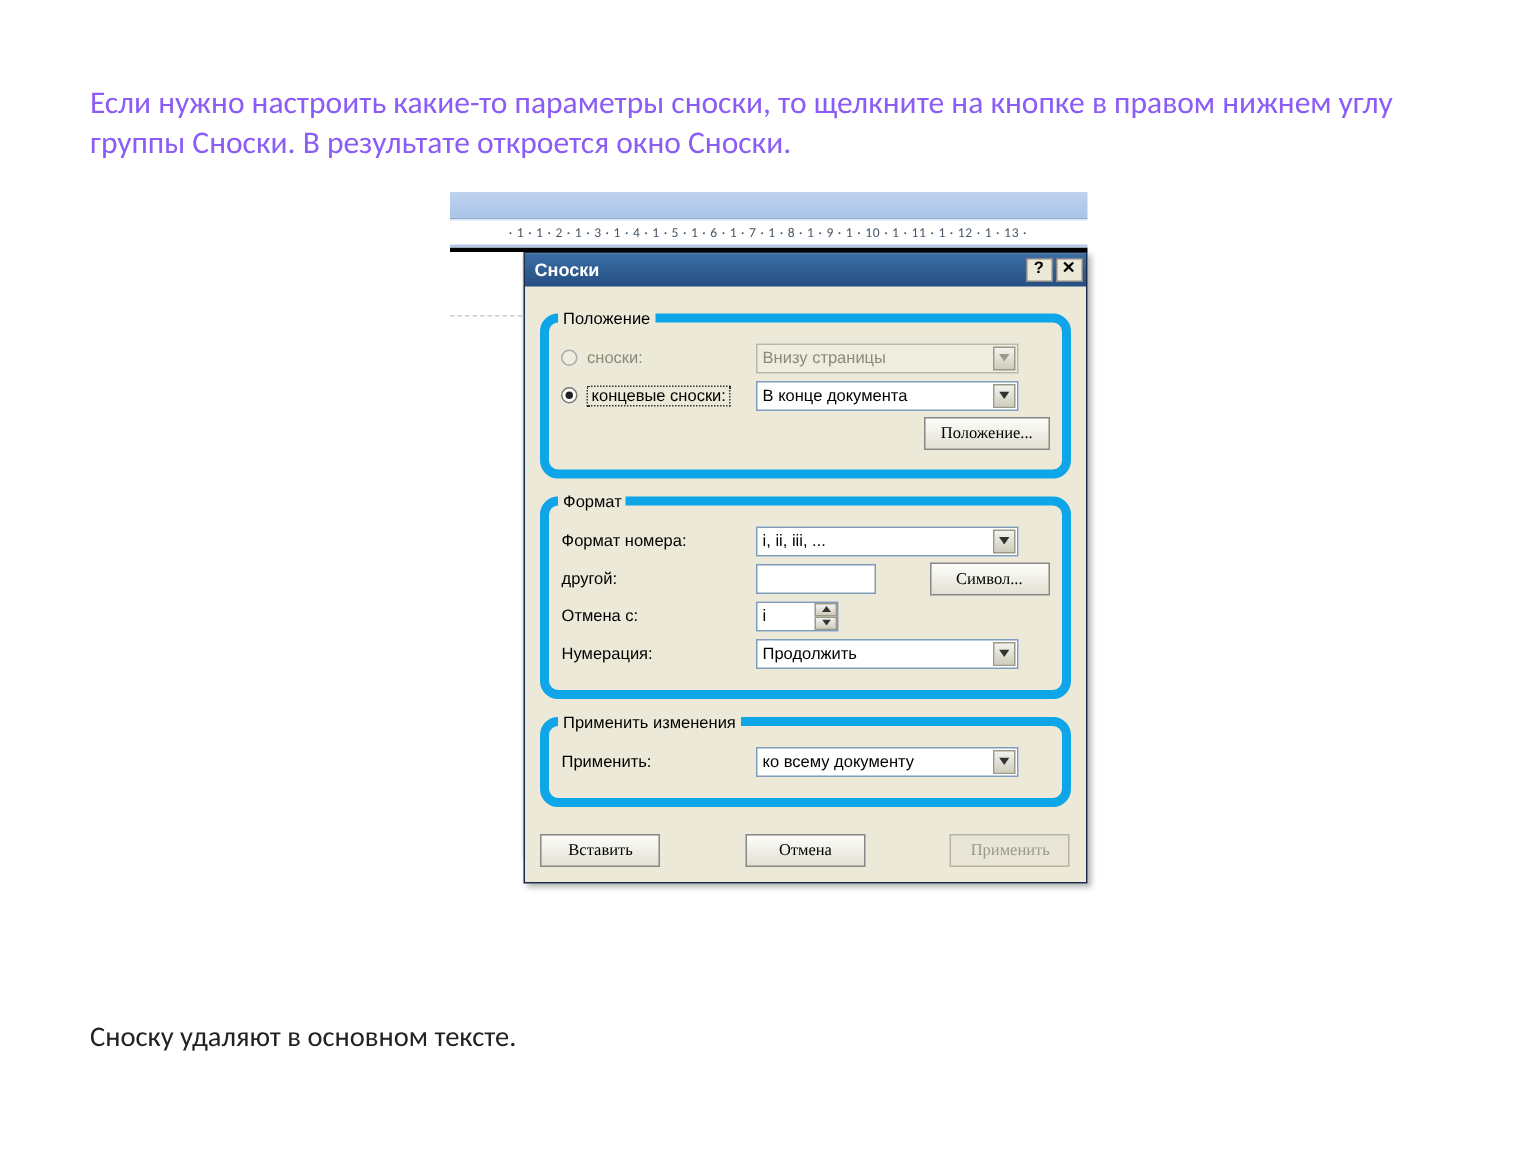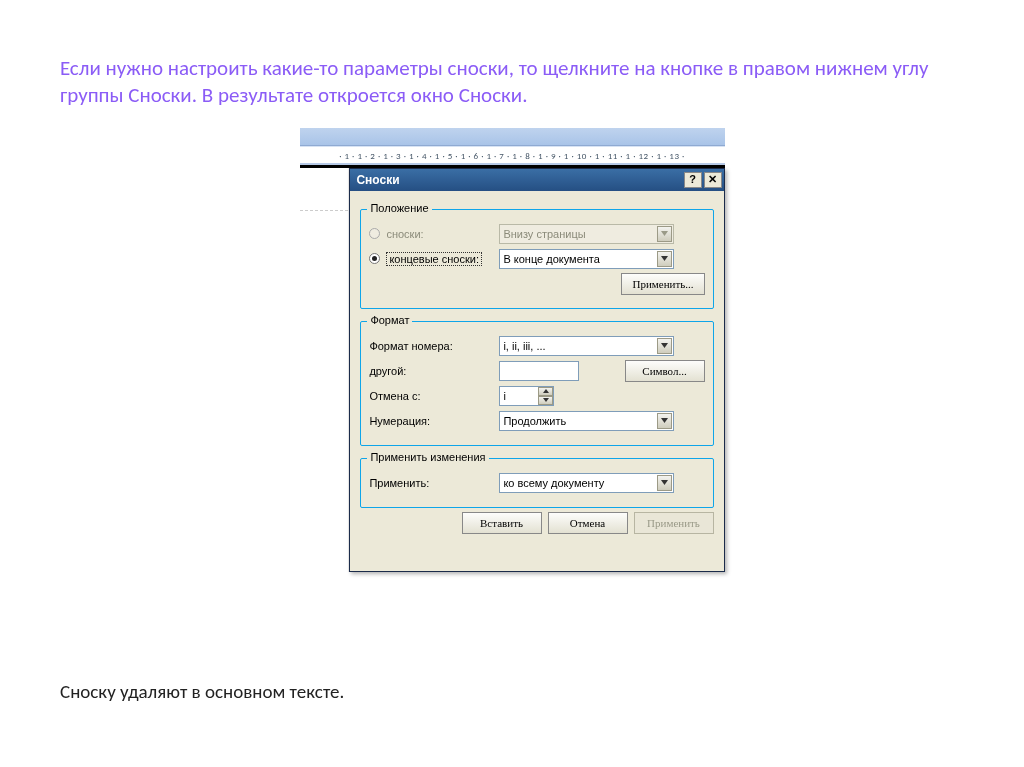--- a/index.html
+++ b/index.html
@@ -101,22 +101,22 @@
     justify-content: center;
     font-size: 11px;
     color: #000;
     font-weight: bold;
     font-family: Arial;
     line-height: 1;
   }
   .dialog-body { padding: 6px 10px 10px 10px; }
   .gbox {
     position: relative;
-    border: 1px solid #0ea5e9;
-    border-radius: 2px;
+    border: 6px solid #0ea5e9;
+    border-radius: 12px;
     padding: 10px 8px 10px 8px;
     margin-top: 12px;
   }
   .gbox-label {
     position: absolute;
     top: -8px; left: 6px;
     background: #ece9d8;
     padding: 0 3px;
     font-size: 11px;
   }
@@ -188,21 +188,21 @@
   .spin { width: 55px; flex:none; justify-content: space-between; padding:0 0 0 3px;}
   .spin-btns { display:flex; flex-direction:column; }
   .spin-btns div {
     width:15px;height:9px;border:1px solid #9c9a86;
     background:linear-gradient(#f3f3ef,#cfcdbd);
     display:flex;align-items:center;justify-content:center;
   }
   .spin-btns svg{width:6px;height:4px;}
   .textbox { width:80px; flex:none; }
   .bottom-btns {
-    display:flex; gap:6px; justify-content:flex-end; margin-top:4px;
+    display:flex; gap:6px; justify-content:space-between; margin-top:18px;
   }
 </style>
 </head>
 <body>
 
 <div class="page-text">Если нужно настроить какие-то параметры сноски, то щелкните на кнопке в правом нижнем углу группы Сноски. В результате откроется окно Сноски.</div>
 
 <div class="shot-wrap">
   <div class="word-bg"></div>
   <div class="ruler">· 1 · 1 · 2 · 1 · 3 · 1 · 4 · 1 · 5 · 1 · 6 · 1 · 7 · 1 · 8 · 1 · 9 · 1 · 10 · 1 · 11 · 1 · 12 · 1 · 13 ·</div>
@@ -249,21 +249,21 @@
               <span>В конце документа</span>
               <span class="arrow">
                   <svg viewBox="0 0 7 5">
                     <path d="M0 0 L7 0 L3.5 5 Z" fill="currentColor"></path>
                   </svg>
                 </span>
             </span>
           </div>
 
           <div class="row">
-            <span class="right btn">Применить...</span>
+            <span class="right btn">Положение...</span>
           </div>
         </div>
 
         <div class="gbox">
           <span class="gbox-label">Формат</span>
 
           <div class="row">
             <span class="lbl">Формат номера:</span>
             <span class="combo">
               <span>i, ii, iii, ...</span>

